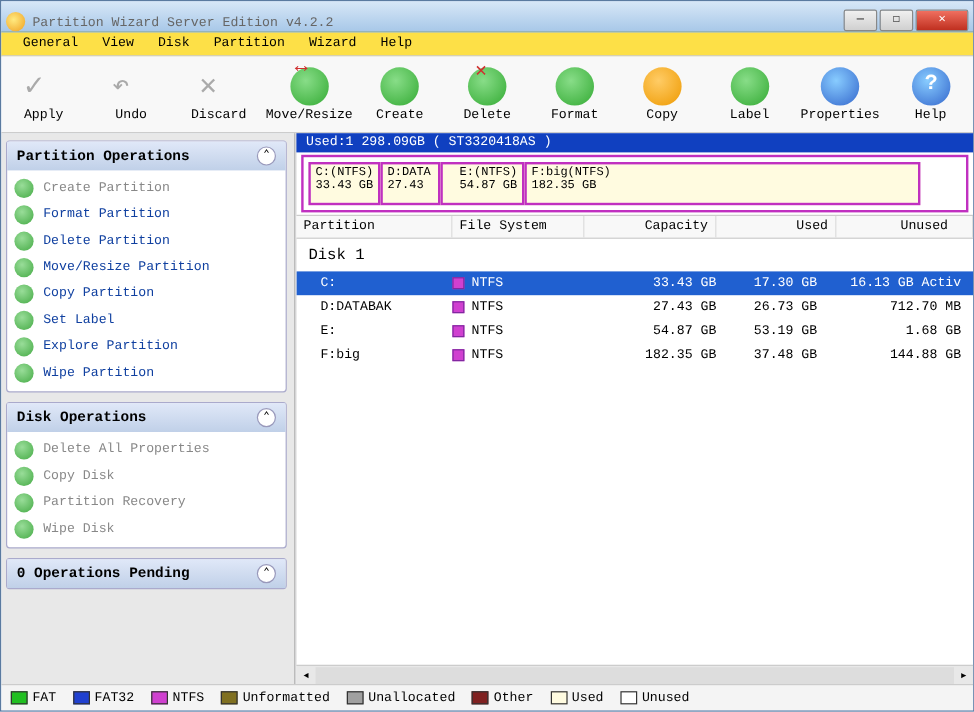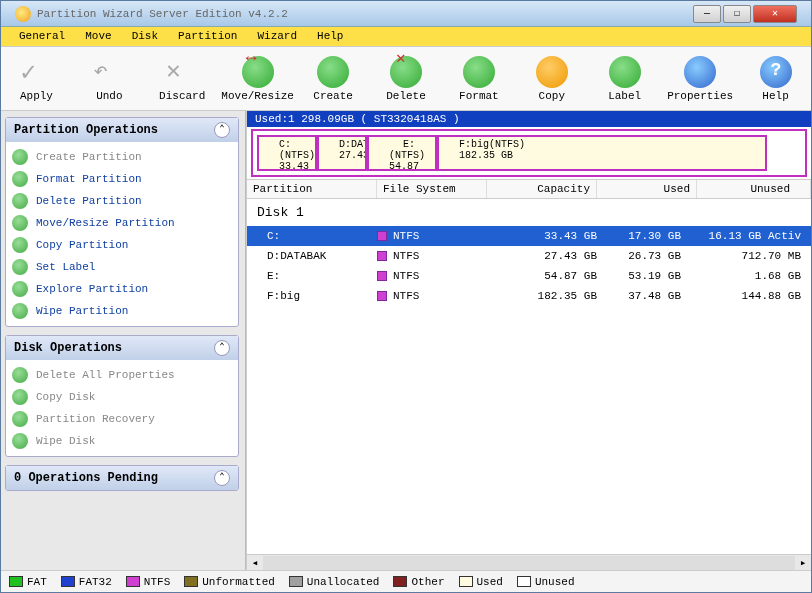--- a/index.html
+++ b/index.html
@@ -1,17 +1,17 @@
 <!DOCTYPE html>
 <html><head>
 <meta charset="utf-8">
 <style>
 * { box-sizing: border-box; margin: 0; padding: 0; }
 body { font-family: "Courier New", monospace; font-size: 11px; background: #d4e4f7; width: 812px; height: 593px; overflow: hidden; border: 1px solid #5a7aa0; }
-.titlebar { height: 26px; background: linear-gradient(#d7e7f7, #a8c8e8); border-bottom: 1px solid #8aa; display: flex; align-items: center; padding: 0 14px; position: relative; }
+.titlebar { height: 26px; background: linear-gradient(#d7e7f7, #a8c8e8); border-bottom: 1px solid #8aa; display: flex; align-items: flex-end; padding: 0 4px; position: relative; }
 .titlebar-icon { width: 16px; height: 16px; background: radial-gradient(circle at 40% 40%, #ffea80, #f0a020); border-radius: 50%; margin-right: 6px; }
 .titlebar-text { color: #666; font-size: 11px; flex: 1; }
 .winbtns { display: flex; gap: 2px; }
 .winbtn { width: 28px; height: 18px; border: 1px solid #888; border-radius: 2px; background: linear-gradient(#f0f0f0,#d0d0d0); font-size: 10px; text-align: center; line-height: 15px; }
 .winbtn.close { width: 44px; background: linear-gradient(#f07060,#c03020); color: #fff; }
 .menubar { height: 20px; background: #fde047; border-bottom: 1px solid #ccc; display: flex; padding: 0 8px; }
 .menuitem { padding: 3px 10px; cursor: pointer; }
 .toolbar { height: 64px; background: #f8f8f8; border-bottom: 1px solid #ccc; display: flex; align-items: center; padding: 0 8px; gap: 18px; }
 .tbtn { width: 60px; height: 56px; display: flex; flex-direction: column; align-items: center; justify-content: center; cursor: pointer; }
 .tbtn-icon { width: 32px; height: 32px; margin-bottom: 2px; }
@@ -21,21 +21,21 @@
 .panel { background: #fff; border: 1px solid #aac; border-radius: 3px; margin-bottom: 8px; }
 .panel-hd { background: linear-gradient(#e0e8f8,#c0d0e8); padding: 4px 8px; font-weight: bold; font-size: 12px; display: flex; justify-content: space-between; align-items: center; }
 .chev { width: 16px; height: 16px; border: 1px solid #99b; border-radius: 50%; background: #fff; font-size: 9px; text-align: center; line-height: 13px; }
 .panel-body { padding: 4px 0; }
 .op-item { padding: 5px 8px 5px 30px; color: #1040a0; cursor: pointer; position: relative; }
 .op-item.gray { color: #888; }
 .op-ico { position: absolute; left: 6px; top: 3px; width: 16px; height: 16px; }
 .main { flex: 1; background: #fff; display: flex; flex-direction: column; border-left: 1px solid #ccc; }
 .disk-header { background: #1040c0; color: #fff; padding: 2px 8px; font-size: 11px; }
 .diskmap { display: flex; gap: 0; padding: 4px; border: 2px solid #c030c0; margin: 2px 4px; height: 48px; }
-.dmseg { border: 2px solid #c030c0; padding: 2px 20px; font-size: 10px; background: #fffbe0; overflow: hidden; font-family: Liberation Mono, monospace; }
+.dmseg { border: 2px solid #c030c0; padding: 2px 4px; font-size: 10px; background: #fffbe0; overflow: hidden; font-family: Liberation Mono, monospace; }
 .cols { display: flex; border-top: 1px solid #ccc; border-bottom: 1px solid #ccc; background: #f8f8f8; }
 .col { padding: 3px 6px; border-right: 1px solid #ddd; font-size: 11px; }
 .col.partition{width:130px} .col.fs{width:110px} .col.cap{width:110px;text-align:right} .col.used{width:100px;text-align:right} .col.unused{flex:1;text-align:right;padding-right:20px}
 .disktitle { padding: 6px 10px; font-weight: normal; font-size: 13px; }
 .ptable { flex: 1; overflow: auto; }
 .prow { display: flex; padding: 4px 0; }
 .prow.sel { background: #2060d0; color: #fff; }
 .pc { font-size: 11px; }
 .pc.partition{width:130px;padding-left:20px} .pc.fs{width:110px;display:flex;align-items:center;gap:6px} .pc.cap{width:110px;text-align:right} .pc.used{width:84px;text-align:right} .pc.unused{flex:1;text-align:right;padding-right:10px}
 .swatch { width:10px; height:10px; background:#d040d0; display:inline-block; border:1px solid #8028a0; }
@@ -68,21 +68,21 @@
   <div class="titlebar-text">Partition Wizard Server Edition v4.2.2</div>
   <div class="winbtns">
     <div class="winbtn">—</div>
     <div class="winbtn">☐</div>
     <div class="winbtn close">✕</div>
   </div>
 </div>
 
 <div class="menubar" id="menubar">
     <div class="menuitem">General</div>
-    <div class="menuitem">Move</div>
+    <div class="menuitem">View</div>
     <div class="menuitem">Disk</div>
     <div class="menuitem">Partition</div>
     <div class="menuitem">Wizard</div>
     <div class="menuitem">Help</div>
   </div>
 
 <div class="toolbar" id="toolbar">
     <div class="tbtn">
       <div class="tbtn-icon ico-check"></div>
       <div class="tbtn-label">Apply</div>

